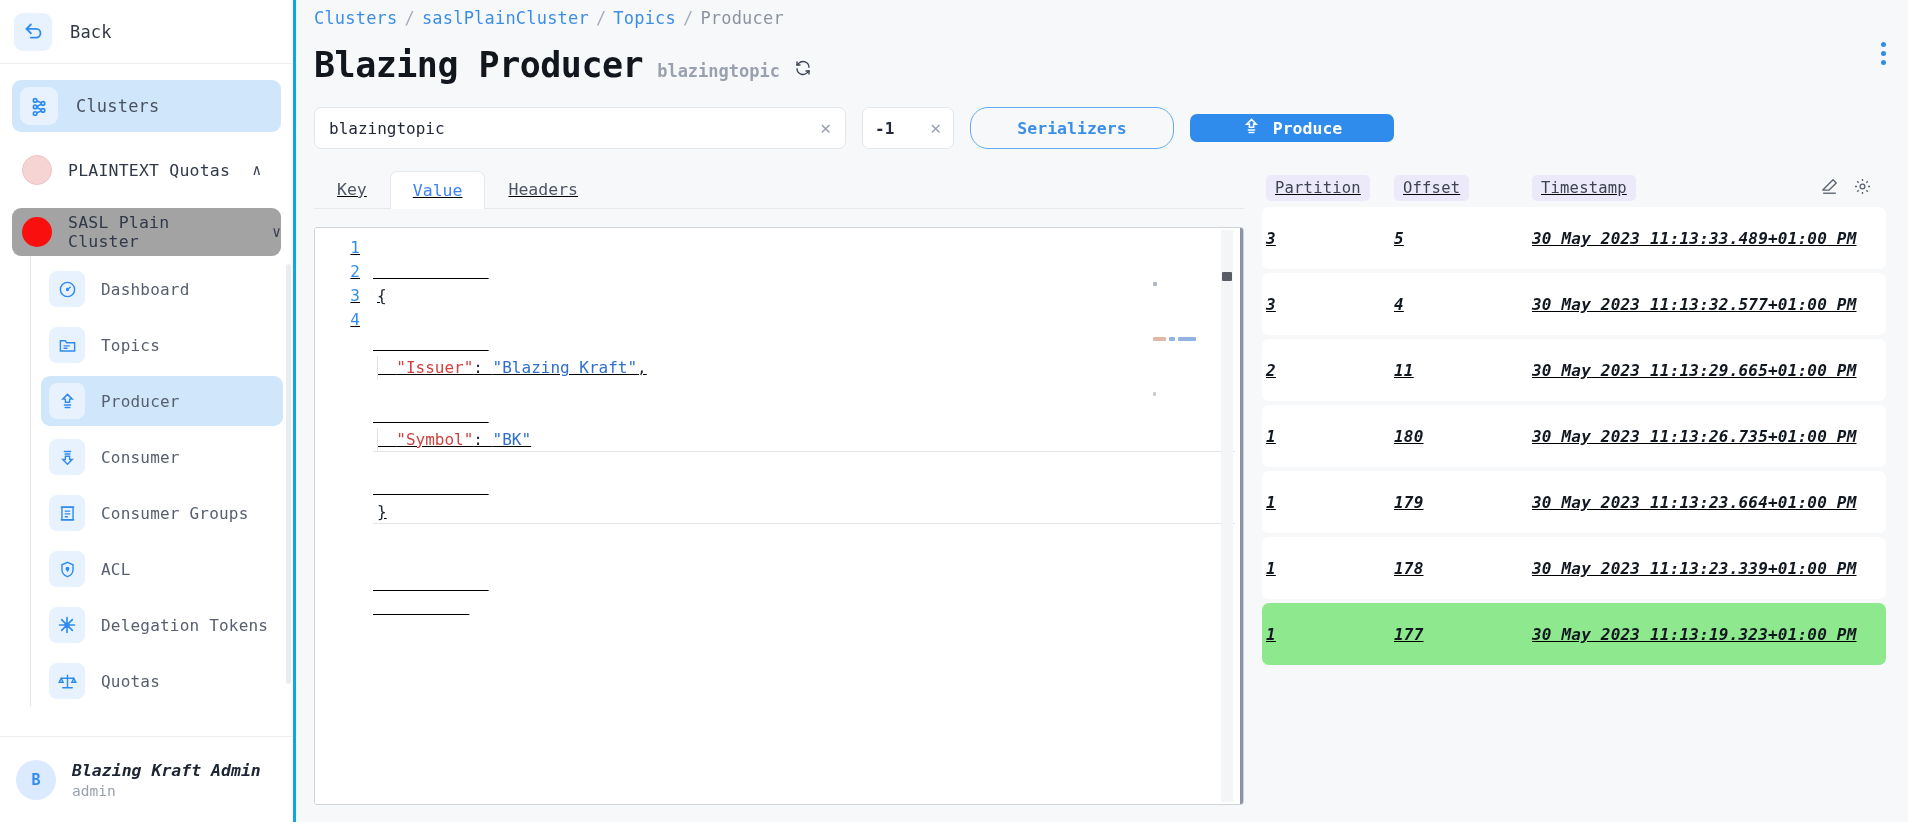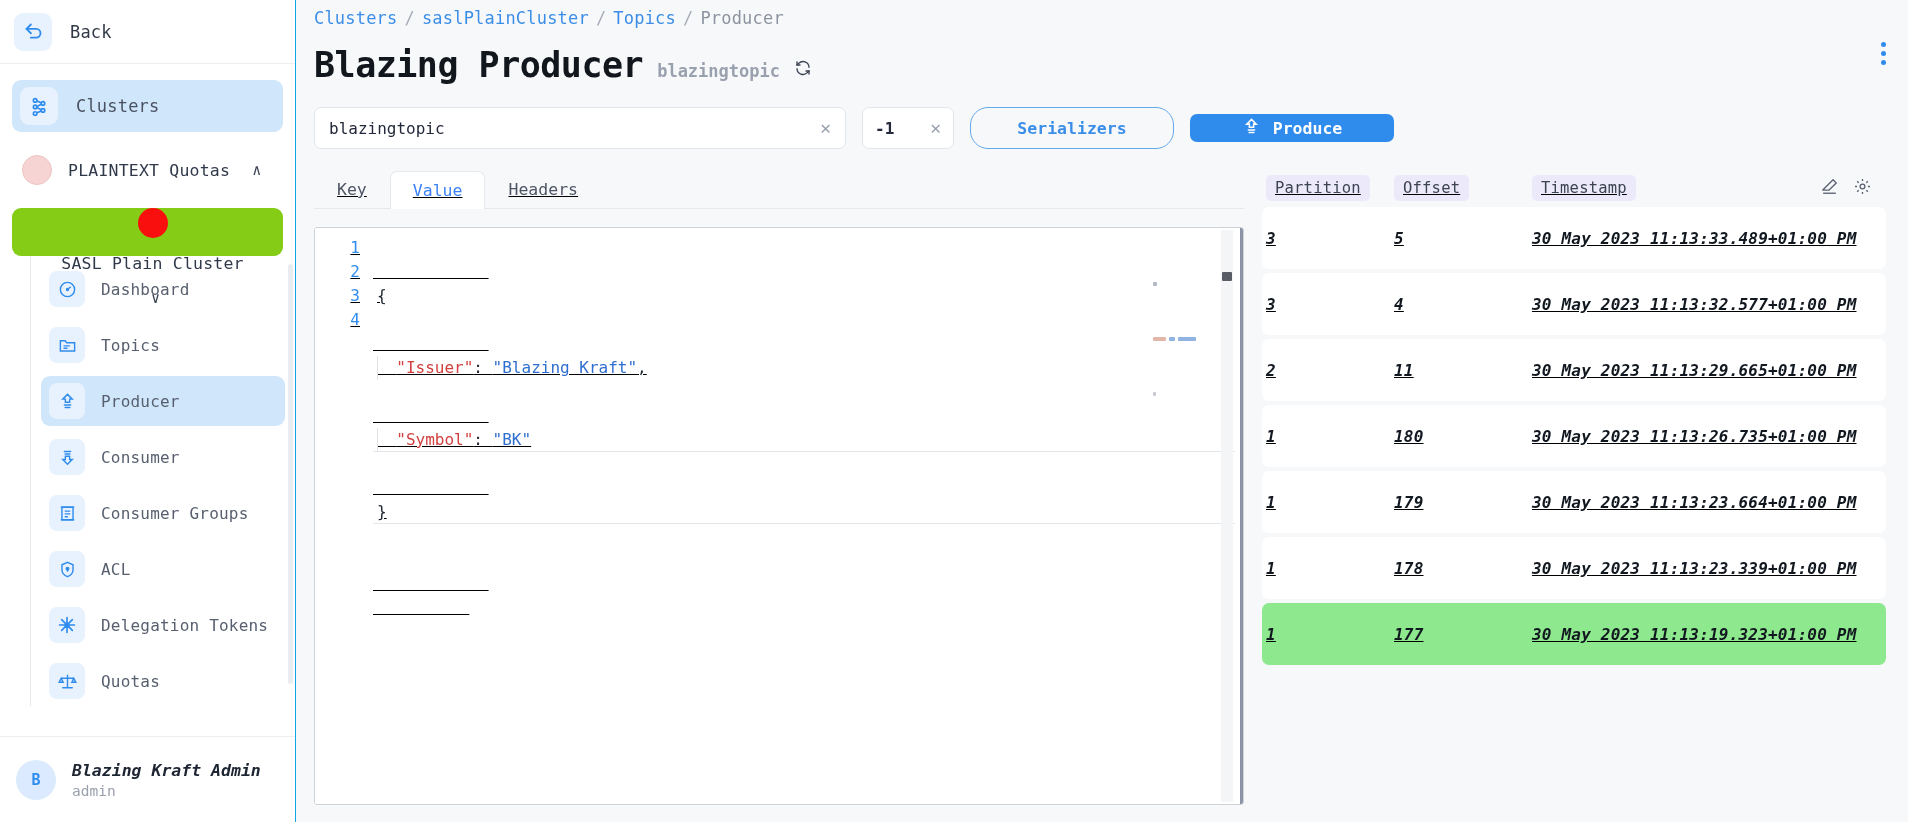--- a/index.html
+++ b/index.html
@@ -8,21 +8,21 @@
     font-family: "DejaVu Sans Mono", "Liberation Mono", monospace;
     background: #f7f8fa;
     overflow: hidden;
   }
   .app { display: flex; width: 1908px; height: 822px; }
 
   
   .sidebar {
     width: 296px; height: 822px;
     background: #ffffff;
-    border-right: 1px solid #0ea5e9;
+    border-right: 3px solid #0ea5e9;
     display: flex; flex-direction: column;
     position: relative;
     flex: 0 0 296px;
   }
   .back-row {
     height: 64px; display: flex; align-items: center;
     padding-left: 14px; gap: 18px;
     border-bottom: 1px solid #eceef1;
   }
   .icon-box {
@@ -41,21 +41,21 @@
   }
   .clusters-row {
     margin: 6px 12px 0 12px; height: 52px; border-radius: 9px;
     background: #cfe6fb; display: flex; align-items: center;
     gap: 18px; padding-left: 8px;
   }
   .cluster-row {
     margin: 14px 12px 0 12px; height: 48px; border-radius: 9px;
     display: flex; align-items: center; gap: 16px; padding-left: 10px;
   }
-  .cluster-row.active { background: #84cc16; flex-direction: column; }
+  .cluster-row.active { background: #a3a3a3; }
   .dot { width: 30px; height: 30px; border-radius: 50%; flex: 0 0 30px; }
   .cluster-name { font-size: 16.5px; color: #30394a; letter-spacing: .2px;}
   .chev { font-size: 15px; color: #3b4354; margin-left: 6px; }
 
   .submenu {
     margin-left: 30px; border-left: 1px solid #e4e7ec;
     padding: 8px 0 0 0;
   }
   .submenu-item {
     display: flex; align-items: center; gap: 16px;

